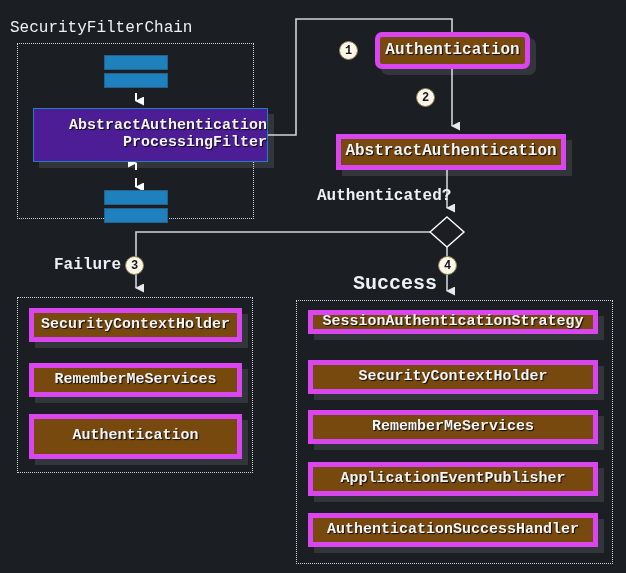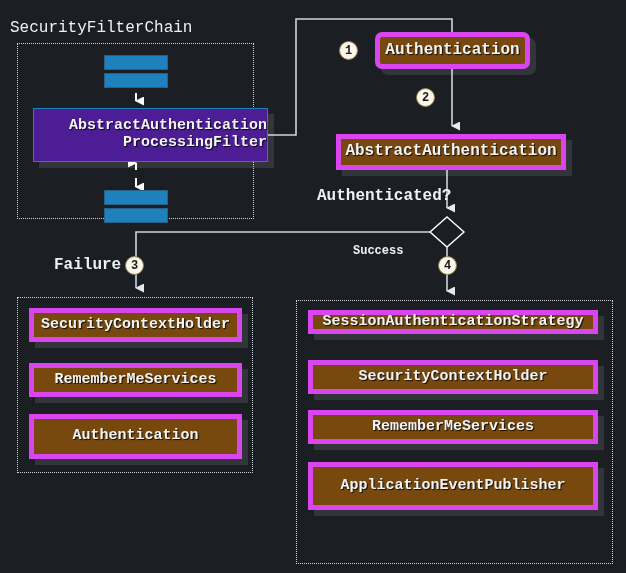--- a/index.html
+++ b/index.html
@@ -163,21 +163,21 @@
 
   <div class="node brown" style="left:336px; top:134px; width:230px; height:36px; font-size:16px;">
     <span>AbstractAuthentication</span>
   </div>
 
   <div class="plain-label bold" style="left:299px; top:187px; font-size:16px;margin-left:18px;">Authenticated?</div>
 
   <div class="plain-label bold" style="left:54px; top:256px; font-size:16px;">Failure</div>
   <div class="marker" style="left:125px; top:256px;">3</div>
 
-  <div class="plain-label bold" style="left:353px; top:244px; font-size:12px;">Success</div>
+  <div class="plain-label bold" style="left:353px; top:272px; font-size:20px;">Success</div>
   <div class="marker" style="left:438px; top:256px;">4</div>
 
   <div class="group-box" style="left:17px; top:297px; width:236px; height:176px;"></div>
 
   <div class="node brown" style="left:29px; top:308px; width:213px; height:34px; font-size:15px;">
     <span>SecurityContextHolder</span>
   </div>
 
   <div class="node brown" style="left:29px; top:363px; width:213px; height:34px; font-size:15px;">
     <span>RememberMeServices</span>
@@ -194,18 +194,21 @@
   </div>
 
   <div class="node brown" style="left:308px; top:360px; width:290px; height:34px; font-size:15px;">
     <span>SecurityContextHolder</span>
   </div>
 
   <div class="node brown" style="left:308px; top:410px; width:290px; height:34px; font-size:15px;">
     <span>RememberMeServices</span>
   </div>
 
-  <div class="node brown" style="left:308px; top:462px; width:290px; height:48px; font-size:15px;">
+  <div class="node brown" style="left:308px; top:462px; width:290px; height:34px; font-size:15px;">
     <span>ApplicationEventPublisher</span>
   </div>
 
+  <div class="node brown" style="left:308px; top:513px; width:290px; height:34px; font-size:15px;">
+    <span>AuthenticationSuccessHandler</span>
+  </div>
 
 </div>
 
 </body></html>

